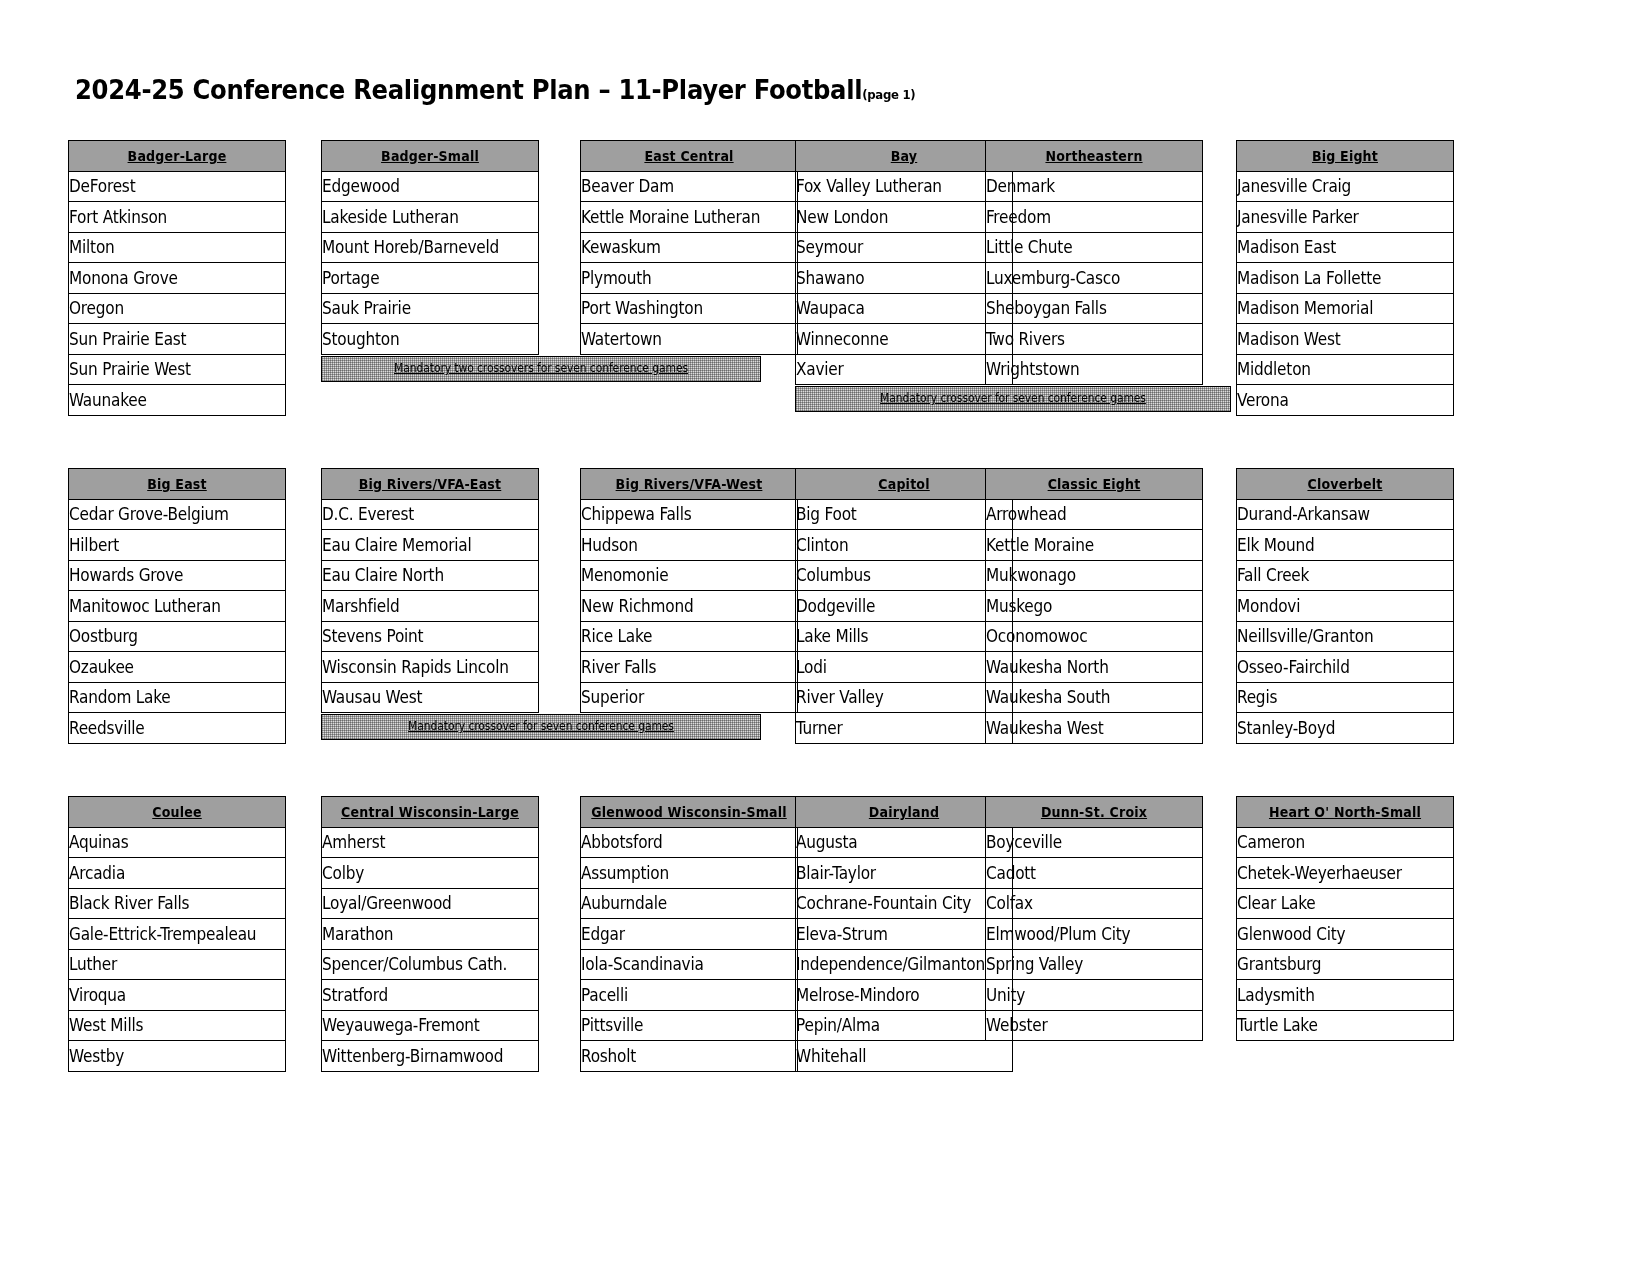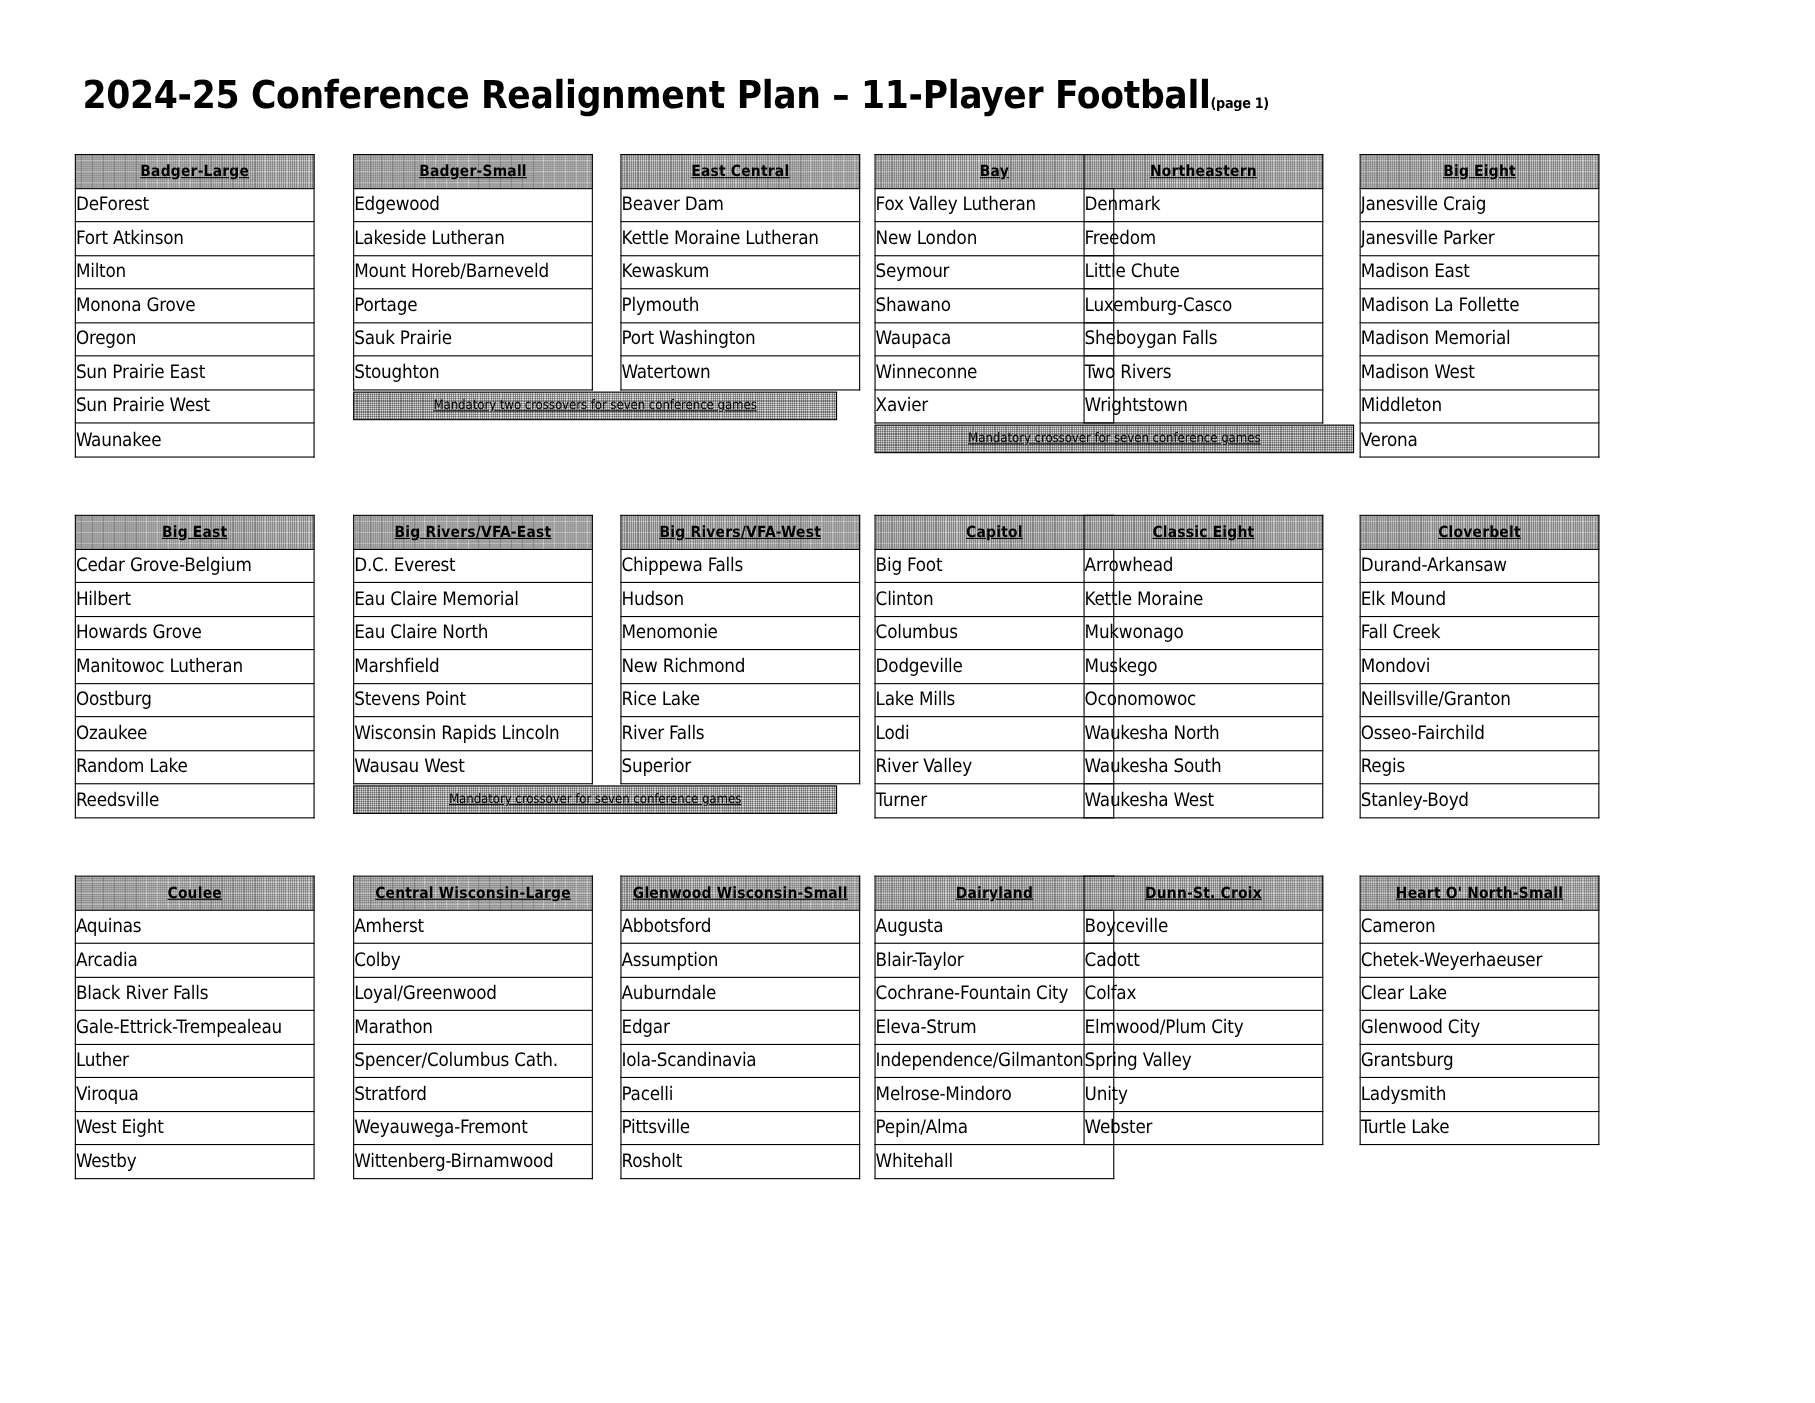--- a/index.html
+++ b/index.html
@@ -21,21 +21,21 @@
   #page-title {
     position: absolute;
     left: 75px;
     top: 70px;
     white-space: nowrap;
     font-size: 35px;
     font-weight: bold;
     letter-spacing: -0.3px;
     line-height: 1;
   }
-  #page-title .title-main { font-size: 35px; font-weight: bold; }
+  #page-title .title-main { font-size: 27px; font-weight: bold; }
   #page-title .title-sub  { font-size: 13px; font-weight: bold; }
 
   
   #board {
     position: absolute;
     left: 68px;
     top: 140px;
     width: 1400px;
   }
   .band {
@@ -46,21 +46,21 @@
   .band-2 { height: 328px; }
   .band-3 { height: 330px; }
 
   .conf {
     position: absolute;
     top: 0;
     width: 218px;
   }
   .col-0 { left: 0px; }
   .col-1 { left: 253px; }
-  .col-2 { left: 496px; }
+  .col-2 { left: 512px; }
   .col-3 { left: 727px; }
   .col-4 { left: 917px; }
   .col-5 { left: 1168px; border-radius: 24px; }
 
   .conf-table {
     border-collapse: collapse;
     width: 100%;
     table-layout: fixed;
   }
   .conf-table td,
@@ -544,21 +544,21 @@
         <tr>
               <td class="team-cell">Gale-Ettrick-Trempealeau</td>
             </tr>
         <tr>
               <td class="team-cell">Luther</td>
             </tr>
         <tr>
               <td class="team-cell">Viroqua</td>
             </tr>
         <tr>
-              <td class="team-cell">West Eight</td>
+              <td class="team-cell">West Mills</td>
             </tr>
         <tr>
               <td class="team-cell">Westby</td>
             </tr>
       </tbody>
         </table>
     </div>
 
     <div class="conf col-1">
       <table class="conf-table">

